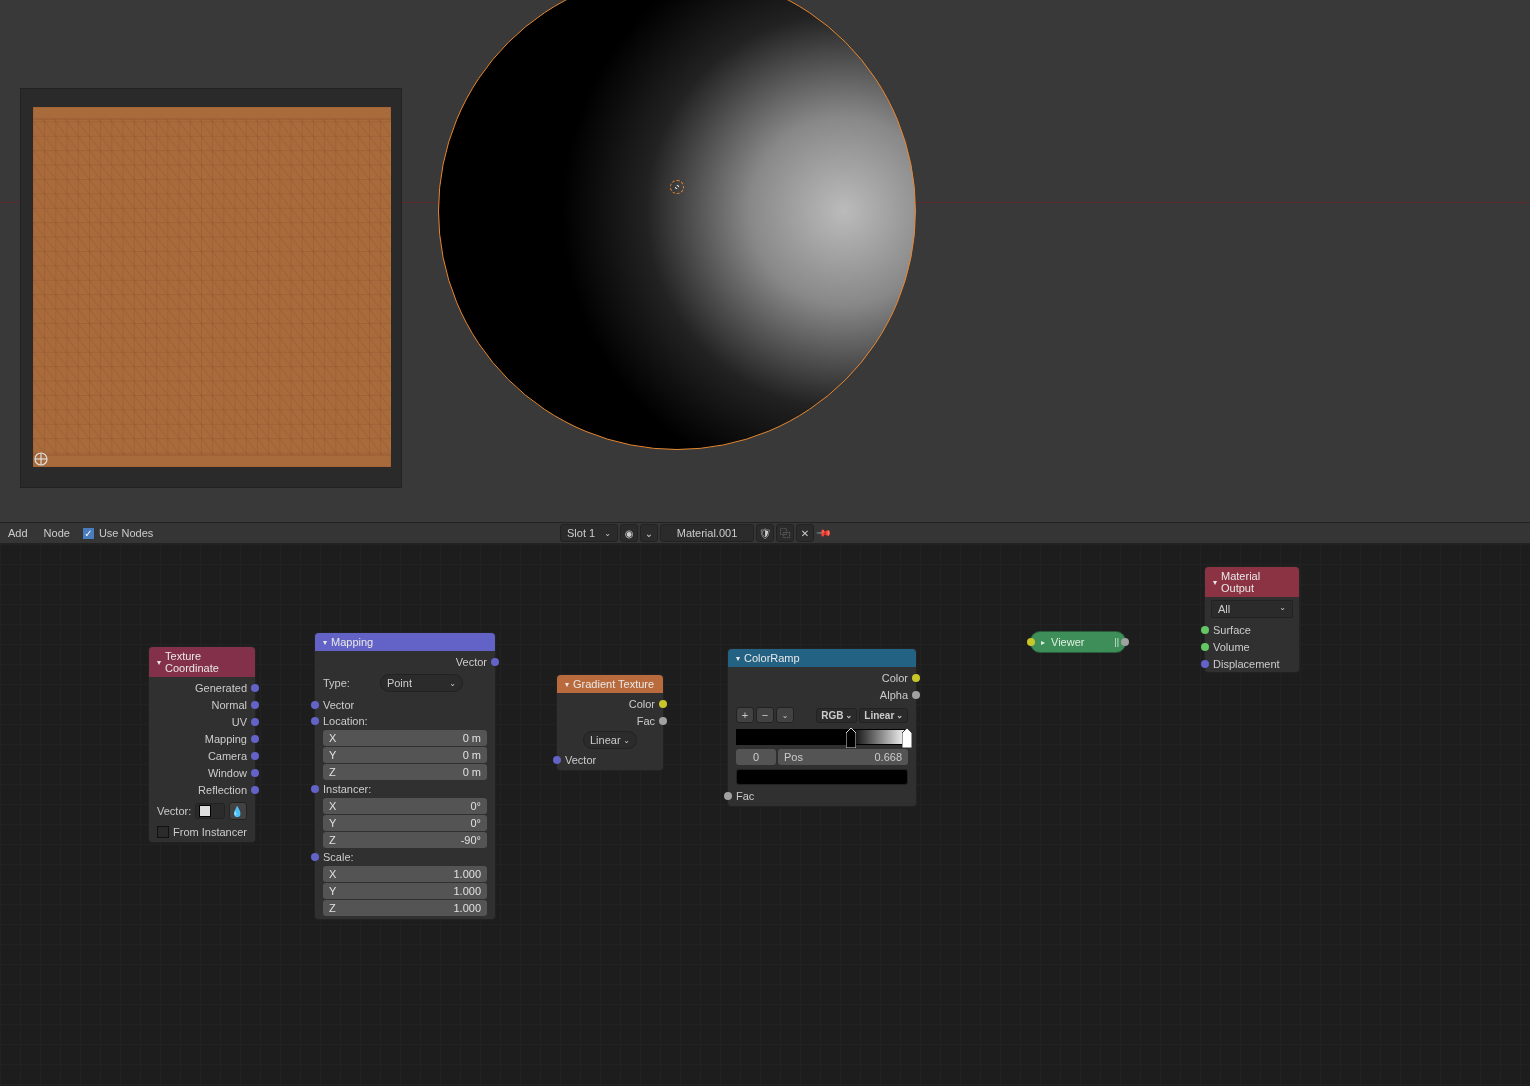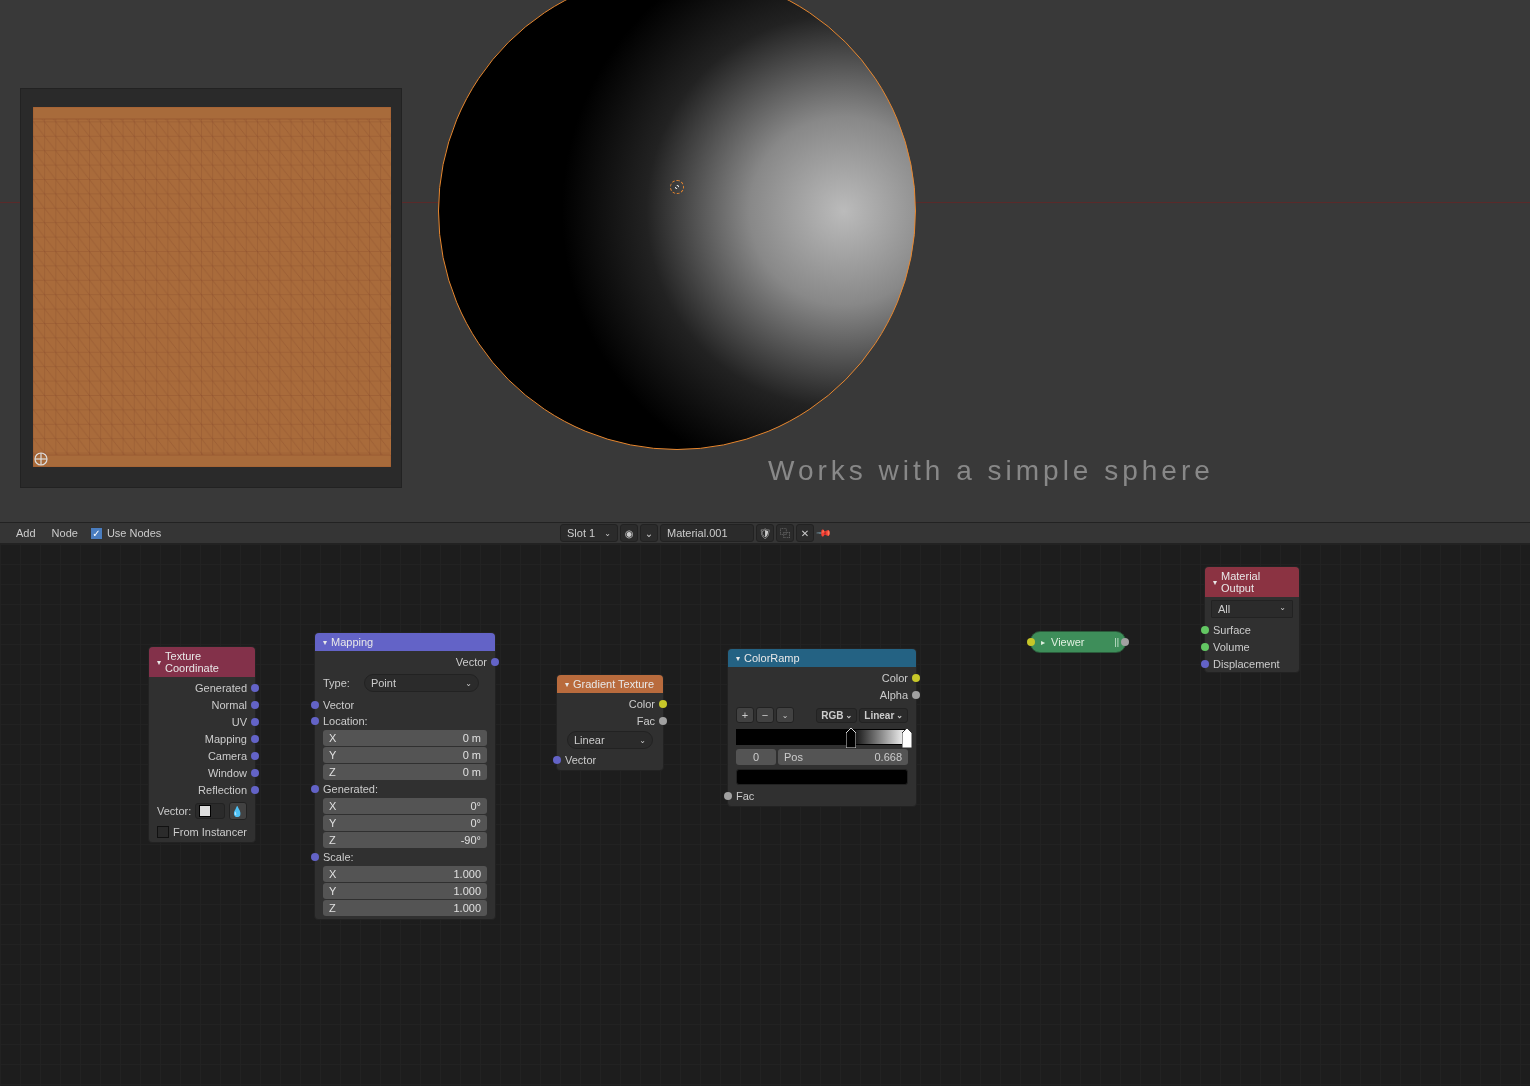--- a/index.html
+++ b/index.html
@@ -15,21 +15,21 @@
 .uv-grid { position: absolute; top: 18px; left: 12px; width: 358px; height: 360px; background: #393939; }
 .uv-mesh { position: absolute; inset: 0; }
 
 
 .sphere-container { position: absolute; top: -28px; left: 438px; width: 478px; height: 478px; }
 .sphere { width: 100%; height: 100%; border-radius: 50%; border: 1px solid #e8872e; background: radial-gradient(circle at 85% 50%, #bbb 0%, #888 20%, #222 42%, #000 60%); position: relative; overflow: hidden; }
 .sphere .origin { position: absolute; top: 45%; left: 50%; width: 14px; height: 14px; border: 1px dashed #e8872e; border-radius: 50%; transform: translate(-50%,-50%); }
 .sphere .origin::after { content:''; position:absolute; inset:4px; border-radius:50%; border:1px dashed #fff; }
 
 
-.node-header { position: absolute; top: 522px; left: 0; right: 0; height: 22px; background: #353535; border-top:1px solid #222; border-bottom:1px solid #222; display:flex; align-items:center; padding: 0 12px; gap: 8px; }
+.node-header { position: absolute; top: 522px; left: 0; right: 0; height: 22px; background: #353535; border-top:1px solid #222; border-bottom:1px solid #222; display:flex; align-items:center; padding: 0 4px; gap: 8px; text-align: center; }
 .node-header .menu-item { color: #ccc; padding: 0 4px; }
 .node-header .checkbox { display:flex; align-items:center; gap:4px; }
 .node-header .checkbox .box { width:13px; height:13px; background:#4a7dbf; border:1px solid #333; display:flex; align-items:center; justify-content:center; color:#fff; font-size:10px; }
 .node-header .center-group { position:absolute; left: 560px; display:flex; align-items:center; gap:2px; }
 .node-header .dropdown { background:#2b2b2b; border:1px solid #222; padding: 2px 6px; border-radius:3px; display:flex; align-items:center; gap:4px; min-width:58px; justify-content:space-between; }
 .node-header .text-input { background:#2b2b2b; border:1px solid #222; padding:2px 6px; border-radius:3px; min-width:94px; }
 .node-header .icon-btn { background:#2b2b2b; border:1px solid #222; width:18px; height:18px; border-radius:3px; display:flex; align-items:center; justify-content:center; font-size:10px; }
 .pin-icon { transform: rotate(45deg); }
 
 
@@ -38,21 +38,21 @@
 
 .node { position: absolute; background: #303030; border: 1px solid #222; border-radius: 4px; font-size: 11px; }
 .node-title { padding: 3px 8px; border-radius: 4px 4px 0 0; color: #e8e8e8; display:flex; align-items:center; gap:4px; }
 .node-title .collapse-arrow { font-size:8px; }
 .node-body { padding: 2px 0; }
 .node-row { display:flex; align-items:center; padding: 2px 8px; min-height:17px; position:relative; }
 .node-row.right { justify-content:flex-end; }
 .node-row .label { color:#ccc; }
 .section-label { padding: 2px 8px; color:#ccc; }
 .num-field { background:#545454; border-radius:3px; margin: 1px 8px; padding: 2px 6px; display:flex; justify-content:space-between; color:#e0e0e0; }
-.dropdown-field { background:#2b2b2b; border:1px solid #222; border-radius:9px; margin: 2px 8px; padding:2px 6px; display:flex; justify-content:space-between; align-items:center; color:#ccc; flex:1; }
+.dropdown-field { background:#2b2b2b; border:1px solid #222; border-radius:9px; margin: 2px 24px; padding:2px 6px; display:flex; justify-content:space-between; align-items:center; color:#ccc; flex:1; }
 .type-row { display:flex; align-items:center; gap:6px; padding: 2px 8px; }
 .type-row > span { color:#ccc; }
 
 
 .socket { position:absolute; width:8px; height:8px; border-radius:50%; top:50%; transform:translateY(-50%); }
 .socket.out { right:-4px; }
 .socket.in { left:-4px; }
 .socket.vector { background:#6363c7; }
 .socket.color { background:#c7c729; }
 .socket.float { background:#a1a1a1; }
@@ -109,21 +109,20 @@
     <line x1="200" y1="520" x2="1100" y2="170" stroke="#2a2a2a" stroke-width="1"></line>
     <line x1="550" y1="520" x2="1530" y2="300" stroke="#2a2a2a" stroke-width="1"></line>
   </svg>
 
   <div class="sphere-container">
     <div class="sphere">
       <div class="origin"></div>
     </div>
   </div>
 
-  <div class="annotation-text">Works with a simple sphere</div>
 
   <div class="uv-panel">
     <div class="uv-grid">
       <svg class="uv-mesh" viewBox="0 0 358 360">
         <rect x="0" y="0" width="358" height="360" fill="#393939"></rect>
         <g stroke="#c77a3a" stroke-width="0.5" fill="#b87040" fill-opacity="0.6">
           <rect x="0" y="0" width="358" height="360"></rect>
         </g>
         <g stroke="#7a4a2a" stroke-width="0.4">
           
@@ -262,21 +261,21 @@
           <span>0 m</span>
         </div>
       <div class="num-field">
           <span>Y</span>
           <span>0 m</span>
         </div>
       <div class="num-field">
           <span>Z</span>
           <span>0 m</span>
         </div>
-      <div class="section-label" style="position:relative"><span class="socket in vector" style="left:-4px"></span><span>Generated:</span></div>
+      <div class="section-label" style="position:relative"><span class="socket in vector" style="left:-4px"></span><span>Instancer:</span></div>
       <div class="num-field">
           <span>X</span>
           <span>0°</span>
         </div>
       <div class="num-field">
           <span>Y</span>
           <span>0°</span>
         </div>
       <div class="num-field">
           <span>Z</span>

